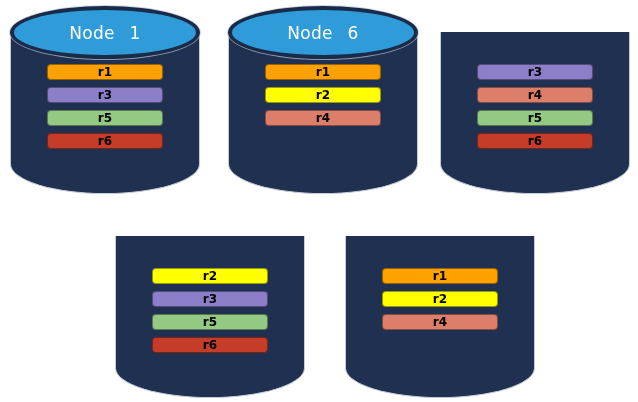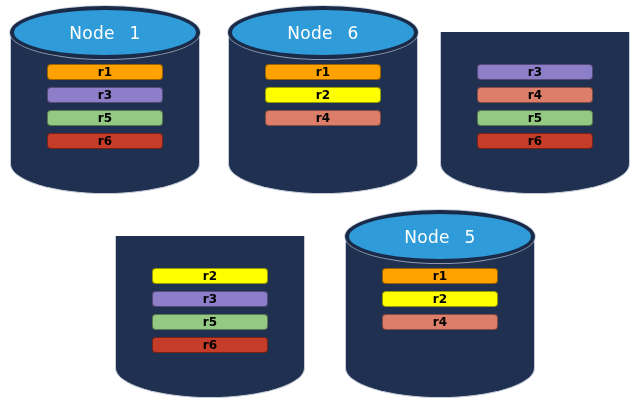--- a/index.html
+++ b/index.html
@@ -121,22 +121,19 @@
       <div class="cyl-body"></div>
       <div class="bars">
         <div class="bar" style="background: rgb(255, 255, 0);">r2</div>
         <div class="bar" style="background: rgb(140, 126, 201);">r3</div>
         <div class="bar" style="background: rgb(148, 201, 131);">r5</div>
         <div class="bar" style="background: rgb(197, 61, 40);">r6</div>
       </div>
     </div>
   <div class="cylinder pos-5">
       <div class="cyl-body"></div>
-      <div class="cyl-top">
-        <div class="cyl-title">Node 5</div>
-      </div>
       <div class="bars">
         <div class="bar" style="background: rgb(255, 162, 0);">r1</div>
         <div class="bar" style="background: rgb(255, 255, 0);">r2</div>
         <div class="bar" style="background: rgb(220, 126, 106);">r4</div>
       </div>
     </div>
 </div>
 
 </body></html>

